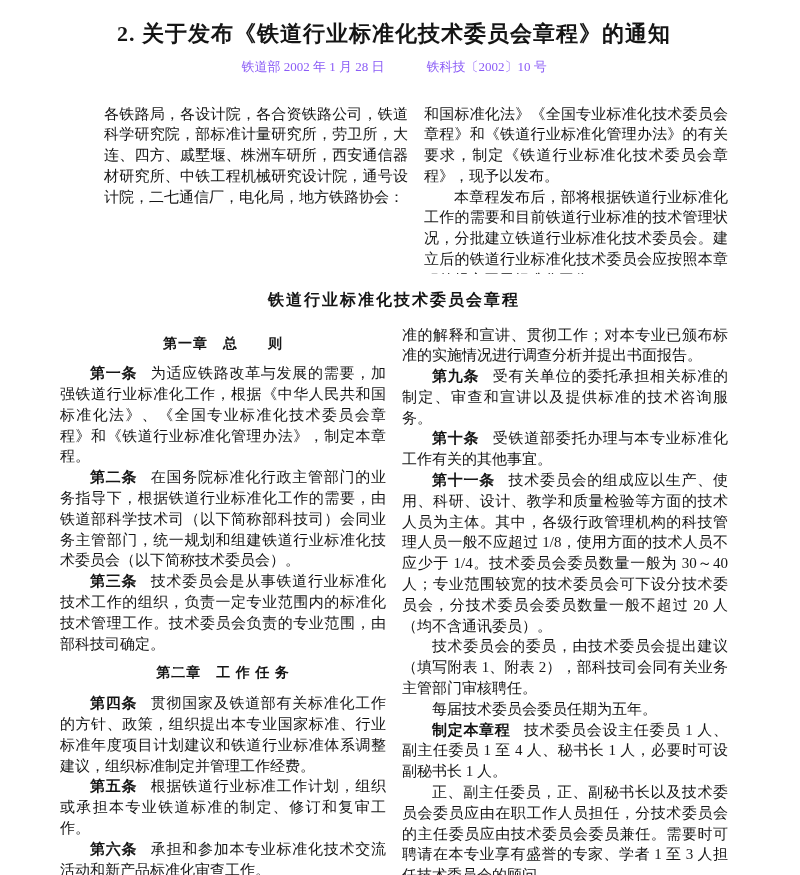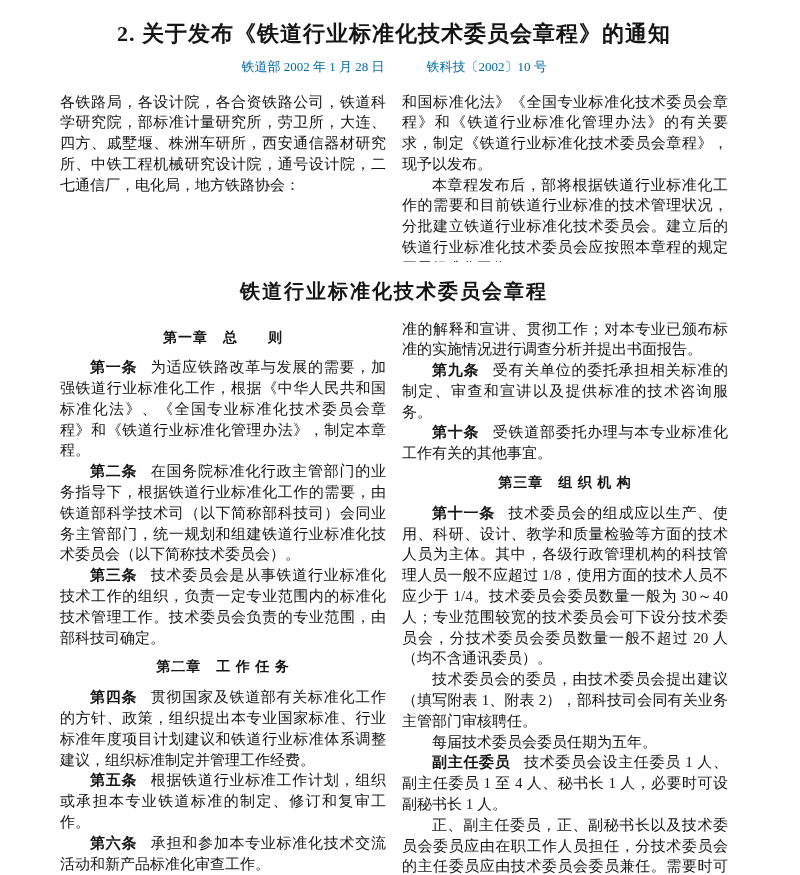--- a/index.html
+++ b/index.html
@@ -25,41 +25,41 @@
     margin: 4px 0 10px 0;
     text-align: center;
     font-size: 22px;
     font-weight: bold;
     letter-spacing: 1px;
     line-height: 1.25;
   }
   .doc-meta {
     text-align: center;
     font-size: 13px;
-    margin-bottom: 16px;
-    color: #0369a1;
+    margin-bottom: 28px;
+    color: #8b5cf6;
   }
   .doc-meta .issuer { margin-right: 42px; }
   .cols {
     display: flex;
     gap: 16px;
   }
   .col {
     flex: 1 1 0;
     min-width: 0;
     font-size: 15px;
     line-height: 20.8px;
     text-align: justify;
   }
-  .notice-cols { height: 170px; overflow: hidden; }
+  .notice-cols { height: 170px; overflow: hidden; margin-left: 44px; }
   .charter-cols { height: 556px; overflow: hidden; }
   .charter-title {
     margin: 16px 0 14px 0;
     text-align: center;
-    font-size: 20px;
+    font-size: 16px;
     font-weight: bold;
     letter-spacing: 2px;
   }
   p { margin: 0; }
   .p-indent { text-indent: 2em; }
   .p-flush { text-indent: 0; }
   .chap {
     margin: 9px 0 9px 0;
     text-align: center;
     font-weight: bold;
@@ -106,24 +106,23 @@
       <p class="p-indent"><b class="lead">第五条</b><span>根据铁道行业标准工作计划，组织或承担本专业铁道标准的制定、修订和复审工作。</span></p>
       <p class="p-indent"><b class="lead">第六条</b><span>承担和参加本专业标准化技术交流活动和新产品标准化审查工作。</span></p>
       <p class="p-indent"><b class="lead">第七条</b><span>承担本专业范围内的国际标准和国外先进标准的收集、分析工作，提出采标项目建议。</span></p>
       <p class="p-indent"></p>
     </div>
 
     <div class="col">
       <p class="p-flush">准的解释和宣讲、贯彻工作；对本专业已颁布标准的实施情况进行调查分析并提出书面报告。</p>
       <p class="p-indent"><b class="lead">第九条</b><span>受有关单位的委托承担相关标准的制定、审查和宣讲以及提供标准的技术咨询服务。</span></p>
       <p class="p-indent"><b class="lead">第十条</b><span>受铁道部委托办理与本专业标准化工作有关的其他事宜。</span></p>
-      <h4 class="chap">第三章　组 织 机 构</h4>
       <p class="p-indent"><b class="lead">第十一条</b><span>技术委员会的组成应以生产、使用、科研、设计、教学和质量检验等方面的技术人员为主体。其中，各级行政管理机构的科技管理人员一般不应超过 1/8，使用方面的技术人员不应少于 1/4。技术委员会委员数量一般为 30～40 人；专业范围较宽的技术委员会可下设分技术委员会，分技术委员会委员数量一般不超过 20 人（均不含通讯委员）。</span></p>
       <p class="p-indent">技术委员会的委员，由技术委员会提出建议（填写附表 1、附表 2），部科技司会同有关业务主管部门审核聘任。</p>
       <p class="p-indent">每届技术委员会委员任期为五年。</p>
-      <p class="p-indent"><b class="lead">副主任委员</b><span>技术委员会设主任委员 1 人、副主任委员 1 至 4 人、秘书长 1 人，必要时可设副秘书长 1 人。</span></p>
+      <p class="p-indent"><b class="lead">制定本章程</b><span>技术委员会设主任委员 1 人、副主任委员 1 至 4 人、秘书长 1 人，必要时可设副秘书长 1 人。</span></p>
       <p class="p-indent">正、副主任委员，正、副秘书长以及技术委员会委员应由在职工作人员担任，分技术委员会的主任委员应由技术委员会委员兼任。需要时可聘请在本专业享有盛誉的专家、学者 1 至 3 人担任技术委员会的顾问。</p>
 
     </div>
 
   </div>
 
 </div>
 
 </body></html>

